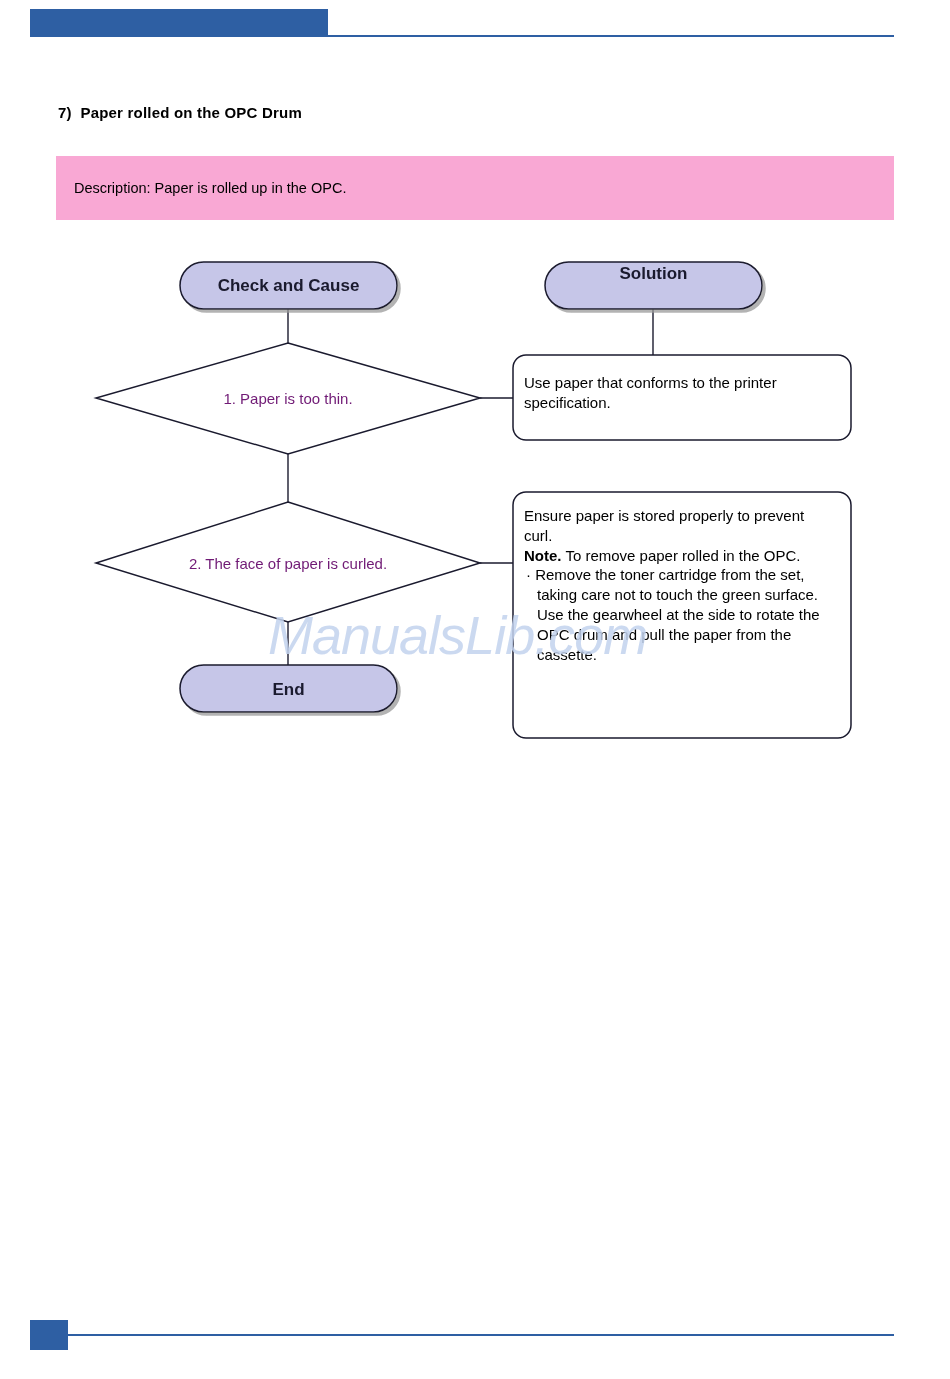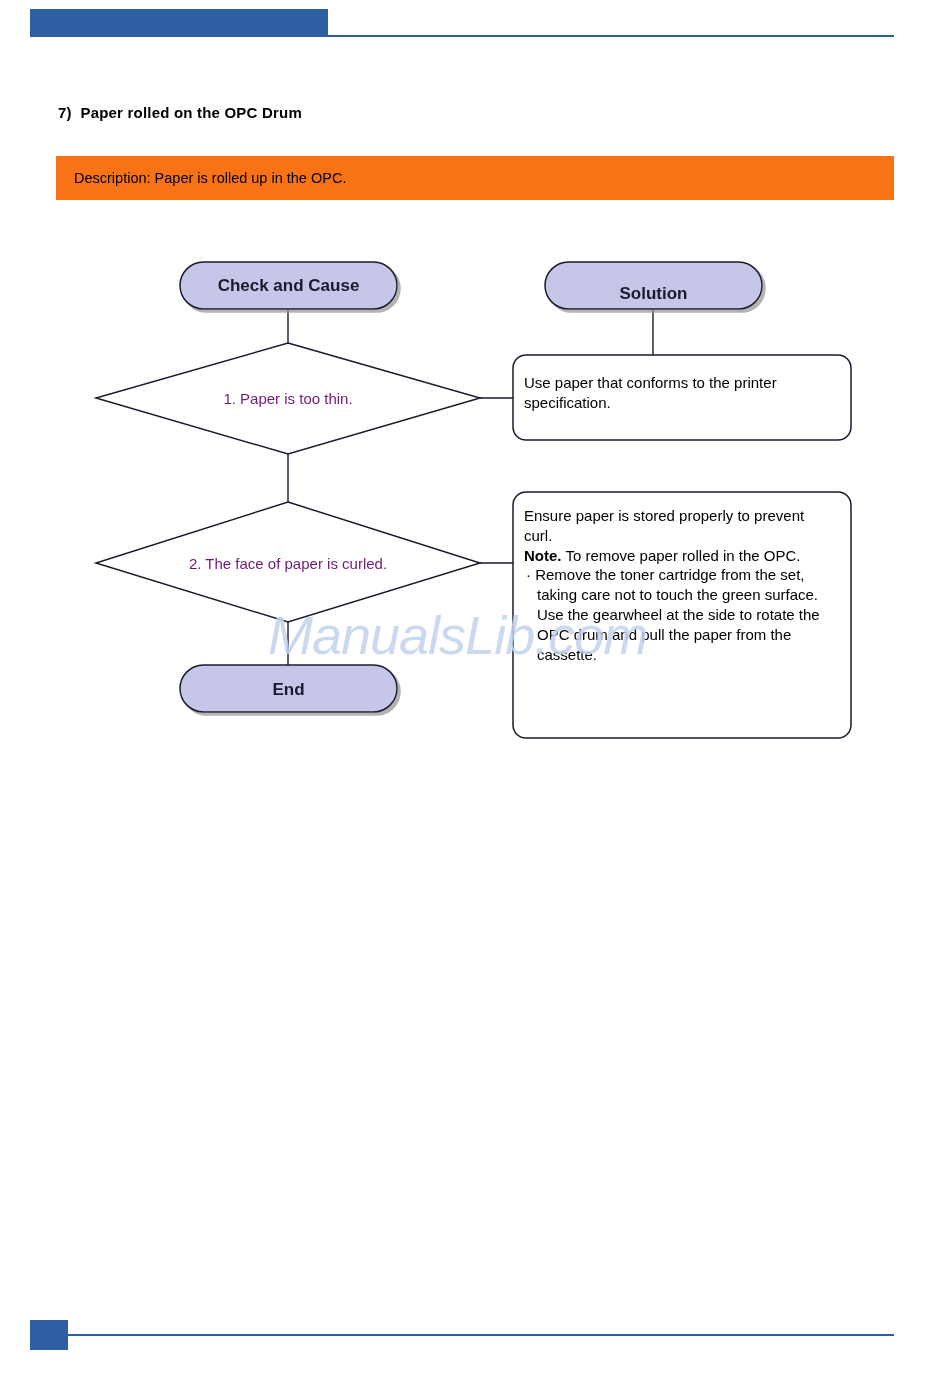--- a/index.html
+++ b/index.html
@@ -42,22 +42,22 @@
     font-size: 15px;
     font-weight: bold;
     letter-spacing: 0.2px;
     white-space: pre;
   }
 
   
   .description-banner {
     position: absolute;
     left: 56px; top: 156px;
-    width: 838px; height: 44px;
-    background: #f97316;
+    width: 838px; height: 64px;
+    background: #f9a8d4;
     display: flex;
     align-items: center;
   }
   .description-text {
     padding-left: 18px;
     font-size: 14.5px;
     color: #000;
   }
 
   
@@ -184,21 +184,21 @@
 
     <rect x="513" y="355" width="338" height="85" rx="13" ry="13" fill="#ffffff" stroke="#1a1a2e" stroke-width="1.5"></rect>
 
     <rect x="513" y="492" width="338" height="246" rx="13" ry="13" fill="#ffffff" stroke="#1a1a2e" stroke-width="1.5"></rect>
 
     <rect x="180" y="665" width="217" height="47" rx="23.5" ry="23.5" fill="#c6c6e8" stroke="#1a1a2e" stroke-width="1.5" filter="url(#shadow)"></rect>
   </svg>
 
   <div class="fc-label pill-label" style="left:180px; top:262px; width:217px; height:47px;">Check and Cause</div>
 
-  <div class="fc-label pill-label" style="left:545px; top:270px; width:217px; height:47px;">Solution</div>
+  <div class="fc-label pill-label" style="left:545px; top:250px; width:217px; height:47px;">Solution</div>
 
   <div class="fc-label pill-label" style="left:180px; top:665px; width:217px; height:49px;">End</div>
 
   <div class="fc-label diamond-label" style="left:96px; top:378px; width:384px; height:40px;">1. Paper is too thin.</div>
 
   <div class="fc-label diamond-label" style="left:96px; top:543px; width:384px; height:40px;">2. The face of paper is curled.</div>
 
   <div class="box-text" style="left:524px; top:373px; width:318px;">
     <p>Use paper that conforms to the printer</p>
     <p>specification.</p>

